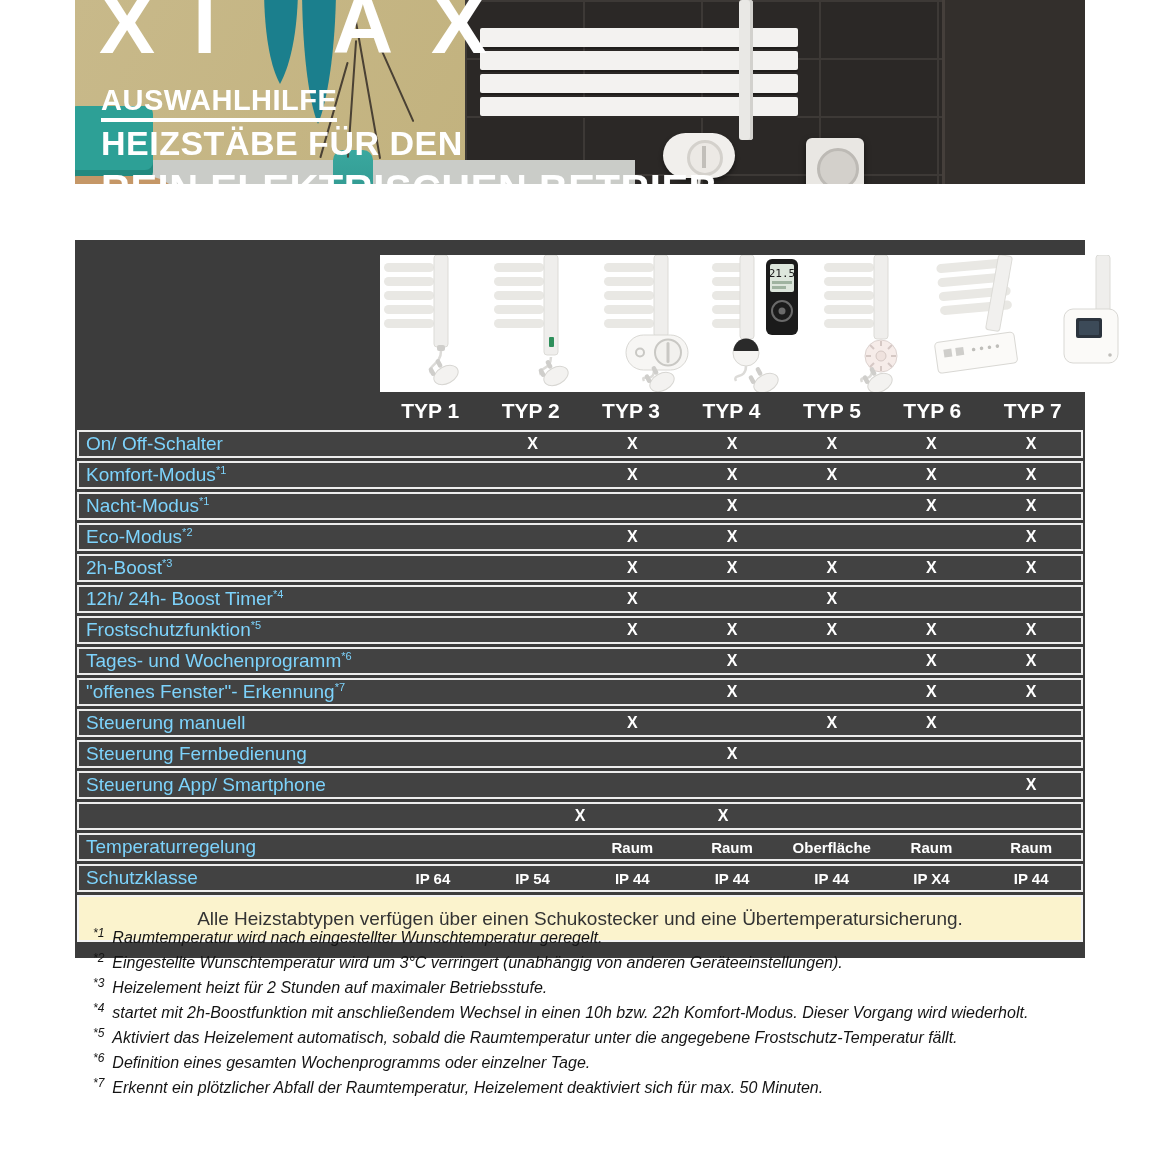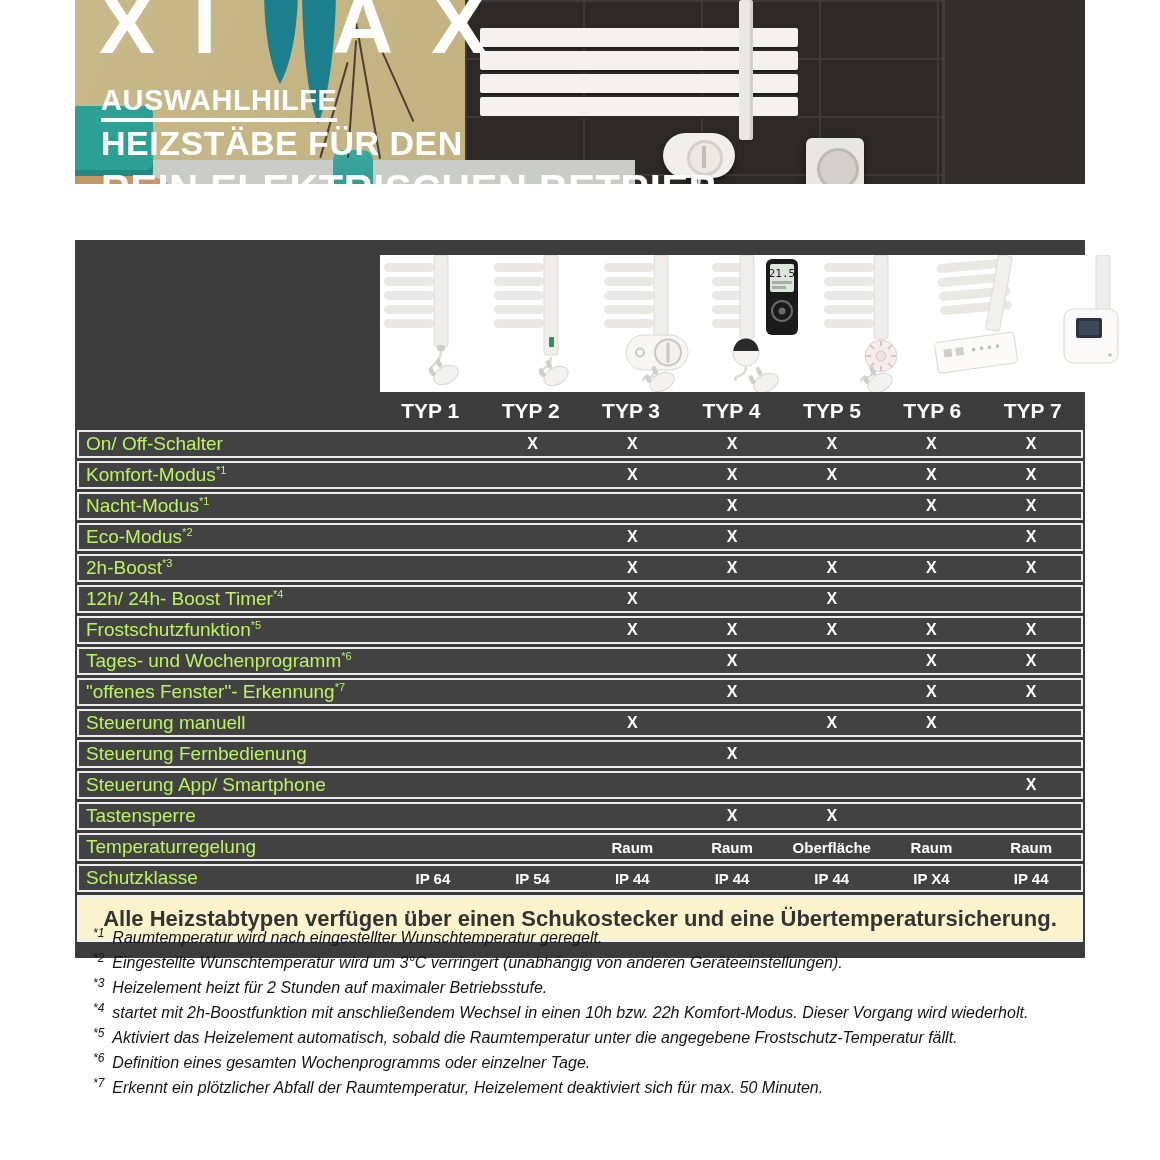--- a/index.html
+++ b/index.html
@@ -41,27 +41,27 @@
   .panel{position:absolute;left:75px;top:240px;width:1010px;height:718px;background:#3c3c3c;}
   .products-row{position:absolute;left:2px;right:2px;top:15px;display:flex;height:137px;}
   .col-spacer{flex:0 0 303px;}
   .pcell{flex:1;display:flex;justify-content:center;}
   .pbox{width:110px;height:137px;background:#fff;}
   .typ-row{position:absolute;left:2px;right:2px;top:158px;display:flex;height:26px;}
   .tcell{flex:1;text-align:center;color:#fff;font-weight:bold;font-size:21px;line-height:26px;}
 
   .rows{position:absolute;left:2px;right:2px;top:190px;}
   .frow{display:flex;align-items:center;height:24px;background:#424242;border:2px solid #ededed;margin-bottom:3px;}
-  .frow .lbl{flex:0 0 297px;padding-left:7px;color:#bef264;font-size:19px;white-space:nowrap;overflow:hidden;}
+  .frow .lbl{flex:0 0 297px;padding-left:7px;color:#7dd3fc;font-size:19px;white-space:nowrap;overflow:hidden;}
   .frow .lbl sup{font-size:11px;}
   .frow .cell{flex:1;text-align:center;color:#fff;font-weight:bold;font-size:16px;}
   .frow.small .cell{font-size:15px;}
 
   .note{position:absolute;left:2px;right:2px;top:655px;height:43px;background:#fbf3cd;border:2px solid #f2f2f2;
-        display:flex;align-items:center;justify-content:center;font-weight:bold;font-size:22px;color:#333;}
+        display:flex;align-items:center;justify-content:center;font-weight:normal;font-size:19px;color:#333;}
 
   
   .footnotes{position:absolute;left:93px;top:928px;width:1000px;}
   .fn{font-style:italic;font-size:16px;color:#141414;line-height:20px;margin-bottom:4px;white-space:nowrap;}
   .fn .mk{font-size:12px;position:relative;top:-6px;margin-right:8px;}
   .fn.cont{margin-left:22px;}
 </style>
 </head>
 <body>
 
@@ -372,21 +372,20 @@
           <div class="lbl">Steuerung App/ Smartphone</div>
           <div class="cell"></div>
           <div class="cell"></div>
           <div class="cell"></div>
           <div class="cell"></div>
           <div class="cell"></div>
           <div class="cell"></div>
           <div class="cell">X</div>
         </div>
         <div class="frow">
-          <div class="lbl">Tastensperre</div>
           <div class="cell"></div>
           <div class="cell"></div>
           <div class="cell"></div>
           <div class="cell">X</div>
           <div class="cell">X</div>
           <div class="cell"></div>
           <div class="cell"></div>
         </div>
         <div class="frow small">
           <div class="lbl">Temperaturregelung</div>

